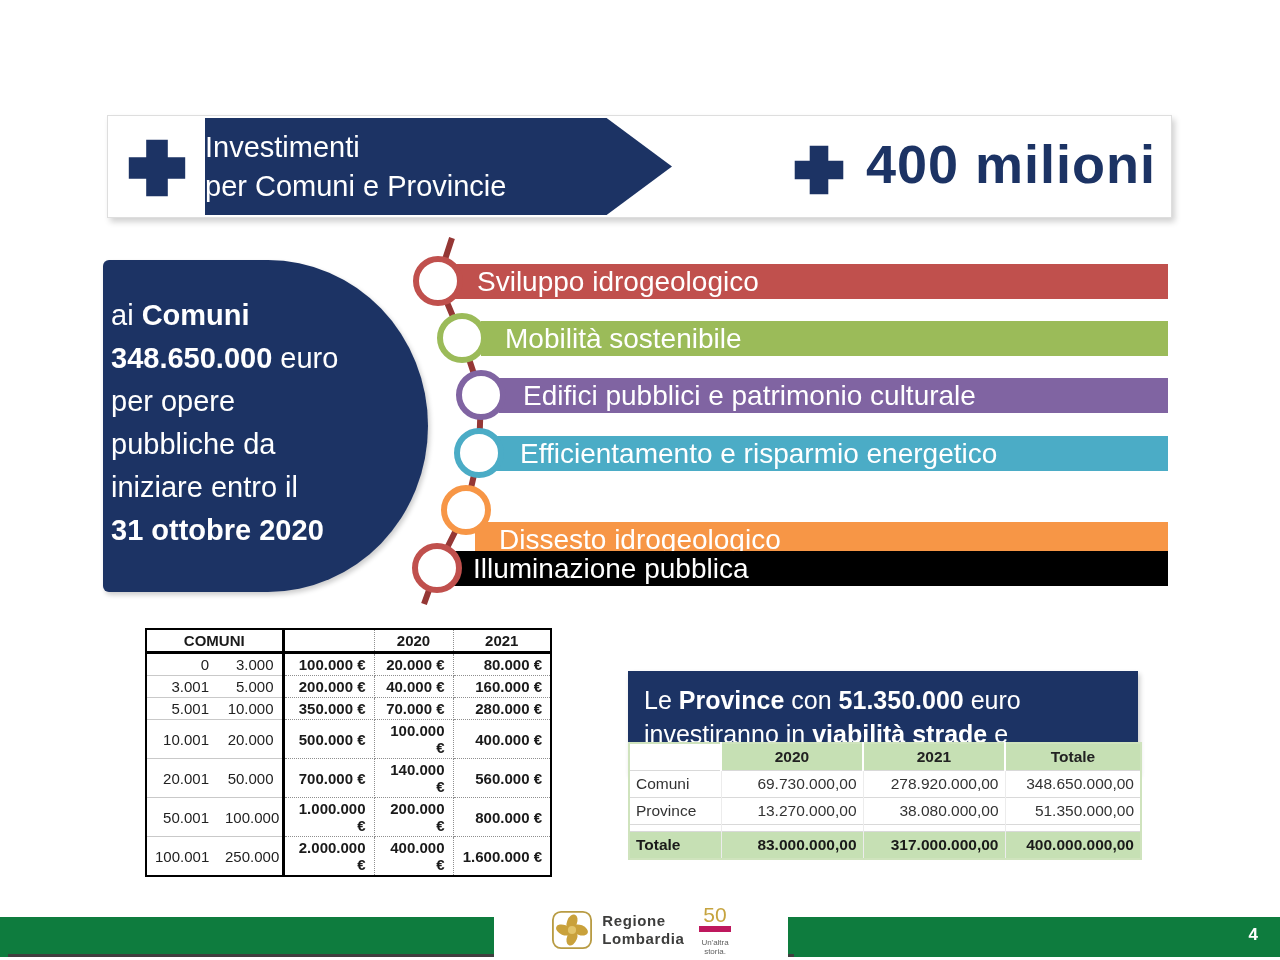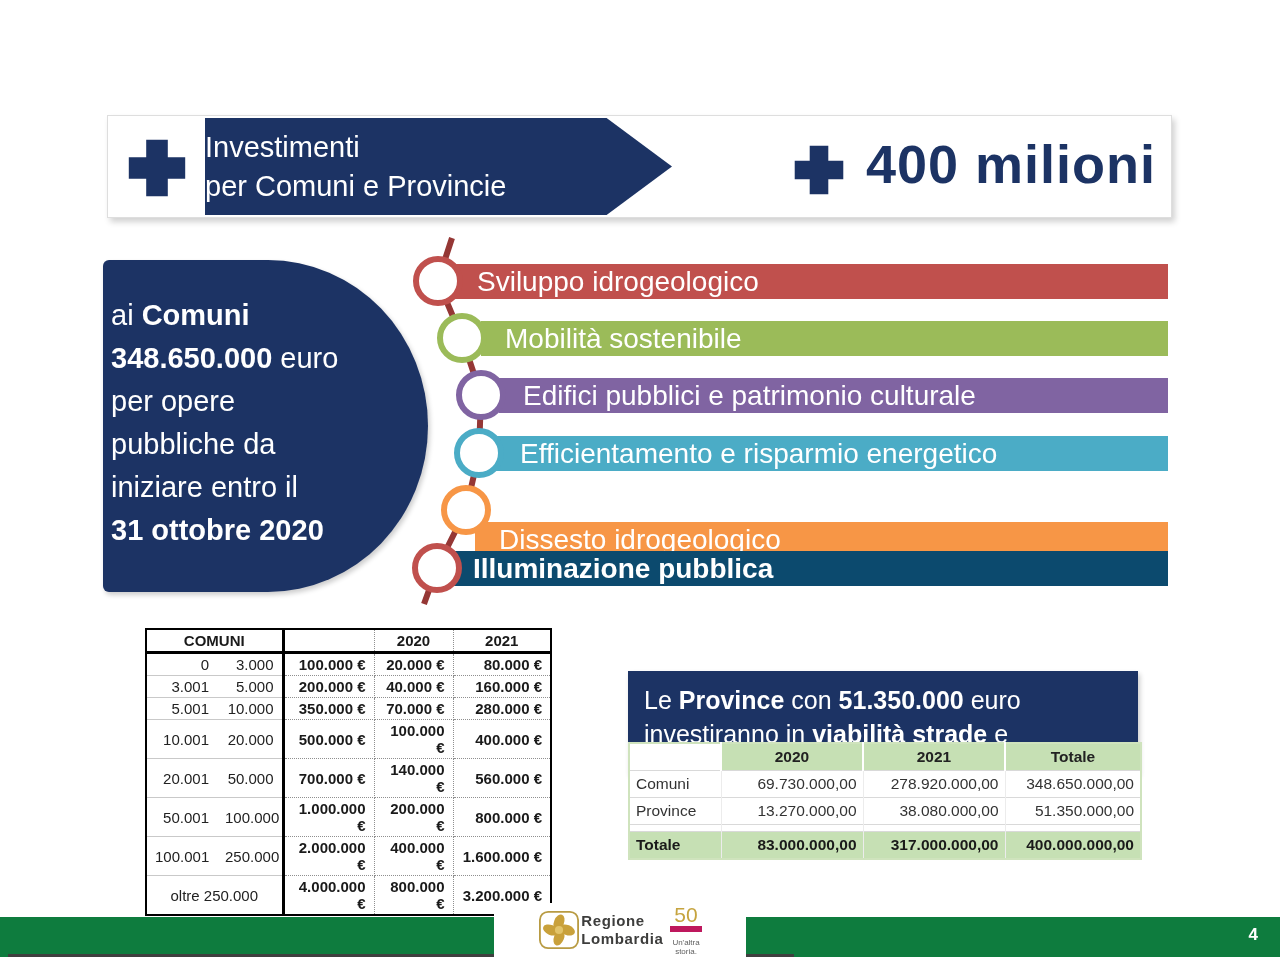--- a/index.html
+++ b/index.html
@@ -39,21 +39,21 @@
   
   .cat-bar {
     position:absolute; height:35px; display:flex; align-items:center;
     padding-left:24px; color:#fff; font-size:28px; white-space:nowrap;
   }
   .cb1 { left:453px; top:264px; width:715px; background:#C0504D; }
   .cb2 { left:481px; top:321px; width:687px; background:#9BBB59; }
   .cb3 { left:499px; top:378px; width:669px; background:#8064A2; }
   .cb4 { left:496px; top:436px; width:672px; background:#4BACC6; }
   .cb5 { left:475px; top:493px; width:693px; background:#F79646;margin-top:29px; }
-  .cb6 { left:449px; top:551px; width:719px; background:#0c4a6e;font-weight:bold; }
+  .cb6 { left:449px; top:551px; width:719px; background:#000000; }
   .connector-svg { position:absolute; left:0; top:0; width:1280px; height:960px; pointer-events:none; }
   
   .comuni-table {
     position:absolute; left:145px; top:628px; width:405px;
     border-collapse:collapse; font-size:15px; color:#1a1a1a;
     background:#fff; border:2px solid #000; table-layout:fixed;
   }
   .comuni-table th, .comuni-table td { padding:2px 8px; height:22px; }
   .comuni-table thead th { border-bottom:3px solid #000; font-weight:700; text-align:center; }
   .ct-title { border-right:3px solid #000; }
@@ -80,22 +80,22 @@
   .totals-table tbody td { border-top:1px solid #d9d9d9; border-left:1px solid #ececec; }
   .tt-label { text-align:left; }
   .tt-num { text-align:right; padding-right:14px; }
   .tt-spacer td { height:7px; padding:0; border-top:1px solid #d9d9d9; }
   .tt-total td { background:#C6E0B4; font-weight:700; color:#1a1a1a; }
   
   .footer-bar { position:absolute; left:0; top:917px; width:1280px; height:40px; background:#0E7C3E; }
   .page-num { position:absolute; right:22px; top:8px; color:#fff; font-size:17px; font-weight:700; }
   .bottom-line { position:absolute; left:8px; top:954px; width:786px; height:3px; background:#3f3f3f; }
   .logo-box {
-    position:absolute; left:494px; top:903px; width:252px; height:54px; background:#fff;
-    display:flex; align-items:center; justify-content:center; gap:1px;
+    position:absolute; left:494px; top:903px; width:294px; height:54px; background:#fff;
+    display:flex; align-items:center; justify-content:center; gap:9px;
   }
   .rosa-frame { width:42px; height:40px; }
   .logo-text { font-size:15px; font-weight:700; color:#3d3d3c; line-height:18px; letter-spacing:.6px; }
   .anniv { text-align:center; margin-left:6px; }
   .fifty { font-size:21px; color:#c6a43f; line-height:21px; border-bottom:6px solid #be185d; padding:0 4px 1px; }
   .tagline { font-size:8px; color:#5f5f5f; line-height:9px; margin-top:6px; }
   b { font-weight:700; }
 </style>
 </head>
 <body>
@@ -212,26 +212,20 @@
         <td class="amt">1.000.000 €</td>
           <td class="amt">200.000 €</td>
           <td class="amt">800.000 €</td>
       </tr>
       <tr>
         <td class="rng">100.001</td>
           <td class="rng vthick">250.000</td>
         <td class="amt">2.000.000 €</td>
           <td class="amt">400.000 €</td>
           <td class="amt">1.600.000 €</td>
-      </tr>
-      <tr>
-        <td colspan="2" class="rng rng-center vthick">oltre 250.000</td>
-        <td class="amt">4.000.000 €</td>
-        <td class="amt">800.000 €</td>
-        <td class="amt">3.200.000 €</td>
       </tr>
     </tbody>
   </table>
 
   <div class="province-box">
     <span>Le </span><b>Province</b><span> con </span><b>51.350.000</b><span> euro</span><br>
     <span>investiranno in </span><b>viabilità strade</b><span> e</span><br>
     <b>edilizia scolastica</b>
   </div>
 

